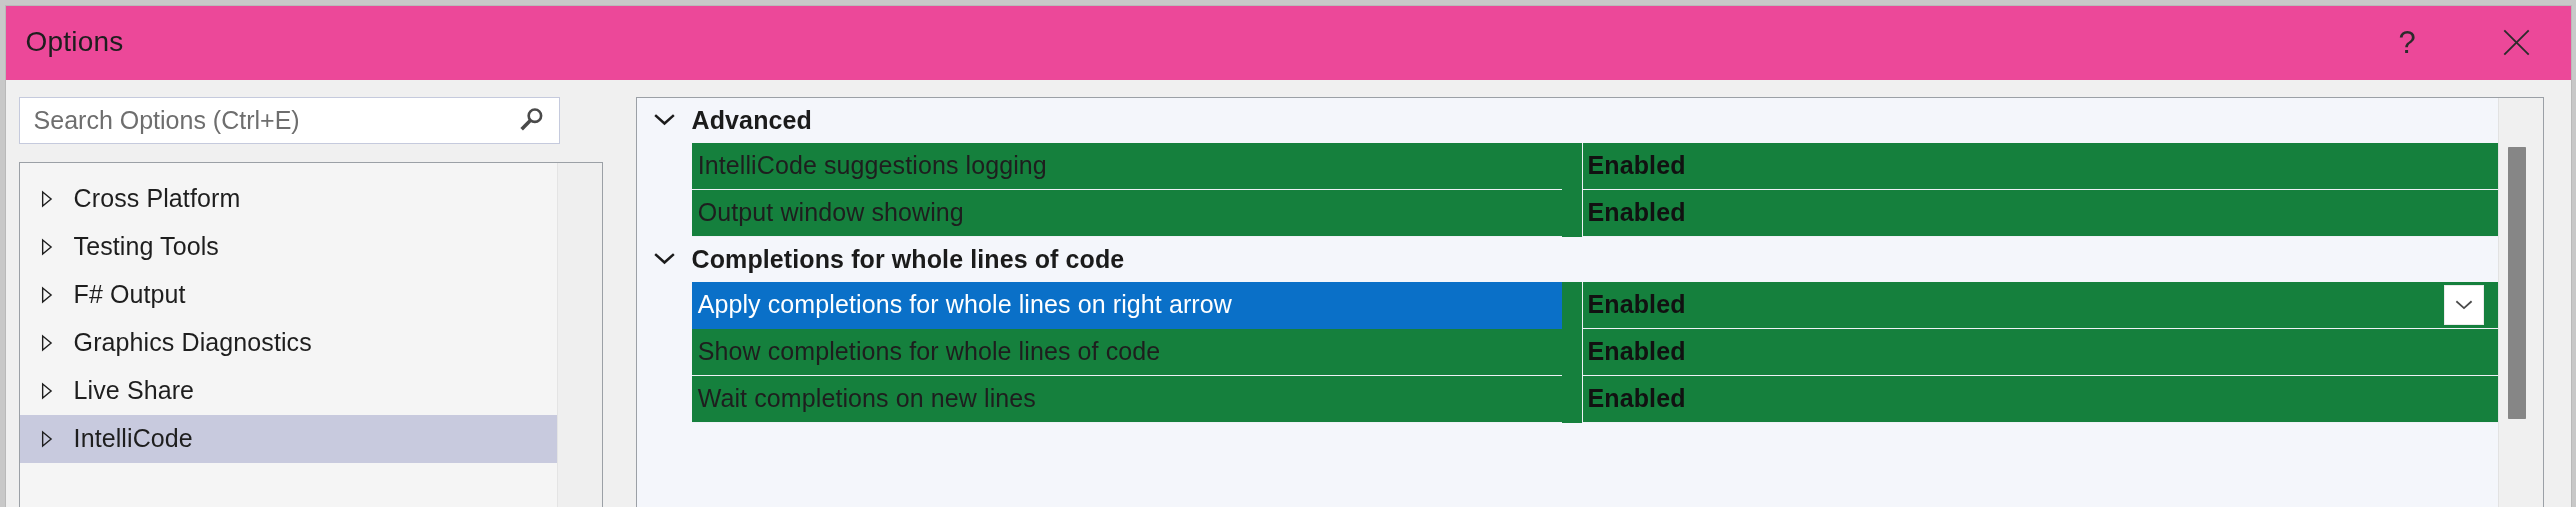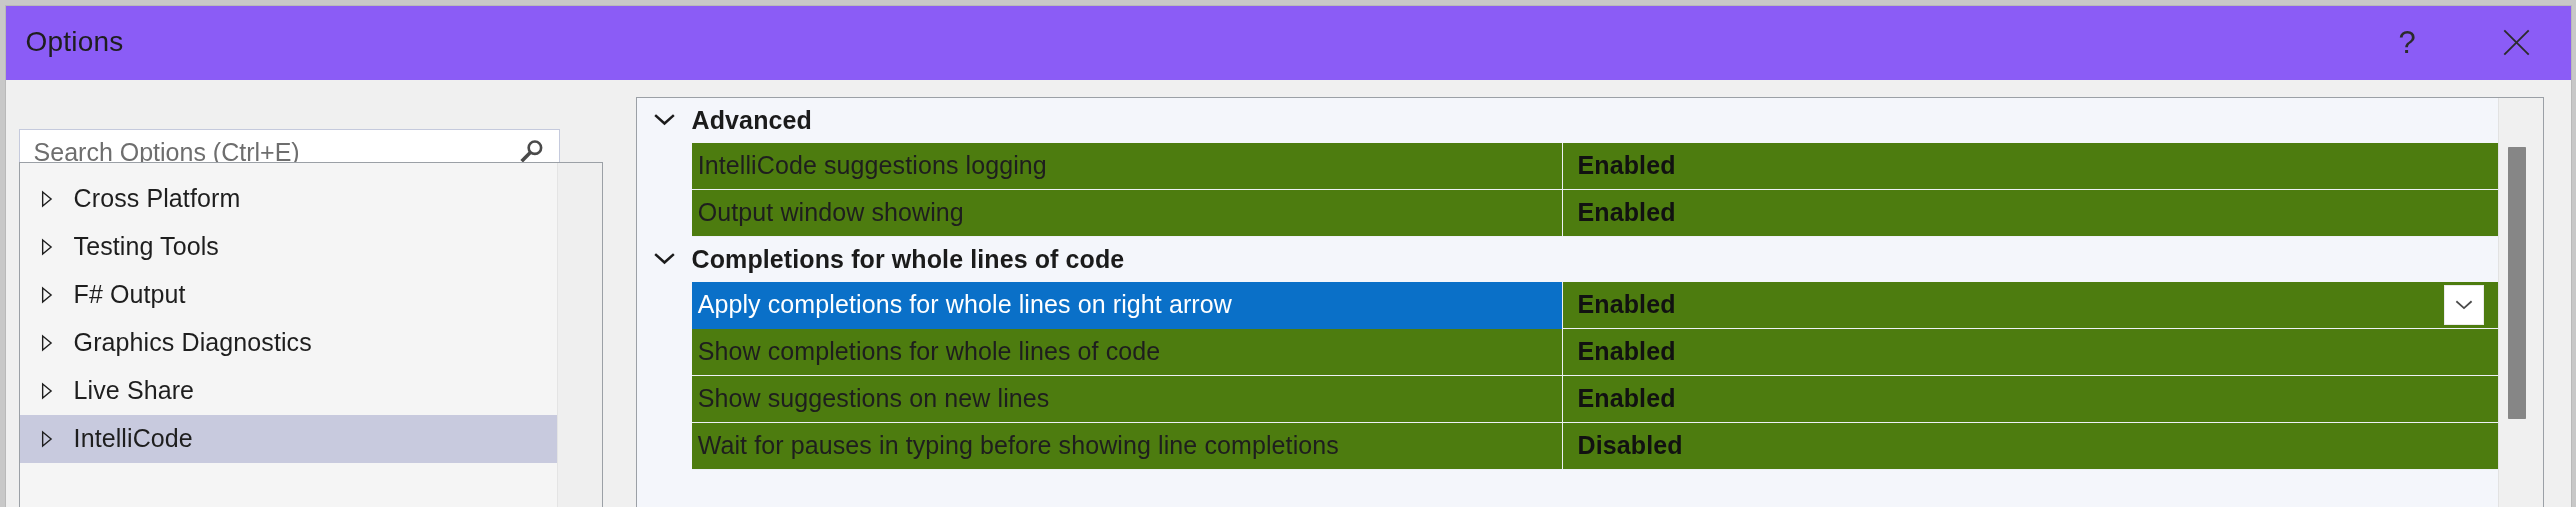--- a/index.html
+++ b/index.html
@@ -26,21 +26,21 @@
     box-sizing: border-box;
     overflow: hidden;
   }
 
   
   #title-bar {
     position: absolute;
     left: 0; top: 0;
     width: 100%;
     height: 74px;
-    background: #8b5cf6;
+    background: #ec4899;
     box-sizing: border-box;
   }
   #window-title {
     position: absolute;
     left: 20px;
     top: 20px;
     font-size: 28px;
     color: #1e1e1e;
     letter-spacing: 0.2px;
     white-space: nowrap;
@@ -86,21 +86,20 @@
     position: absolute;
     left: 13px;
     top: 17px;
     width: 541px;
     height: 47px;
     background: #ffffff;
     border: 0.8px solid #c5cadd;
     box-sizing: border-box;
     display: flex;
     align-items: center;
-    margin-top: 32px;
   }
   #search-input {
     flex: 1 1 auto;
     border: 0;
     outline: none;
     background: transparent;
     font-family: "Liberation Sans", sans-serif;
     font-size: 25px;
     color: #6e6e6e;
     padding: 0 9.2px 0 14px;
@@ -212,21 +211,21 @@
     font-size: 25px;
     font-weight: bold;
     color: #1b1b1b;
     white-space: nowrap;
     letter-spacing: 0.1px;
   }
 
   .setting-row {
     position: relative;
     height: 47px;
-    background: #4d7c0f;
+    background: #15803d;
     display: flex;
     align-items: stretch;
     margin-left: 55px;
     cursor: default;
   }
   .setting-name-cell {
     width: 870px;
     flex: 0 0 auto;
     display: flex;
     align-items: center;
@@ -238,24 +237,25 @@
     font-size: 25px;
     color: #1e1e1e;
     white-space: nowrap;
     letter-spacing: 0.1px;
   }
   .setting-value-cell {
     flex: 1 1 auto;
     display: flex;
     align-items: center;
     box-sizing: border-box;
-    padding-left: 15px;
+    padding-left: 5px;
     border-left: 0.8px solid #eef1f6;
     border-bottom: 0.8px solid #eef1f6;
     position: relative;
+    margin-left: 20px;
   }
   .setting-value {
     font-size: 25px;
     font-weight: bold;
     color: #111111;
     white-space: nowrap;
     letter-spacing: 0.1px;
   }
 
   .setting-row.selected .setting-name-cell {
@@ -452,35 +452,27 @@
           <div class="setting-name-cell">
             <span class="setting-name">Show completions for whole lines of code</span>
           </div>
           <div class="setting-value-cell">
             <span class="setting-value">Enabled</span>
           </div>
         </div>
 
         <div class="setting-row">
           <div class="setting-name-cell">
-            <span class="setting-name">Show suggestions on new lines</span>
+            <span class="setting-name">Wait completions on new lines</span>
           </div>
           <div class="setting-value-cell">
             <span class="setting-value">Enabled</span>
           </div>
         </div>
 
-        <div class="setting-row">
-          <div class="setting-name-cell">
-            <span class="setting-name">Wait for pauses in typing before showing line completions</span>
-          </div>
-          <div class="setting-value-cell">
-            <span class="setting-value">Disabled</span>
-          </div>
-        </div>
 
       </div>
 
       <div id="settings-scrollbar">
         <div id="settings-scroll-thumb"></div>
       </div>
     </div>
 
   </div>
 </div>

